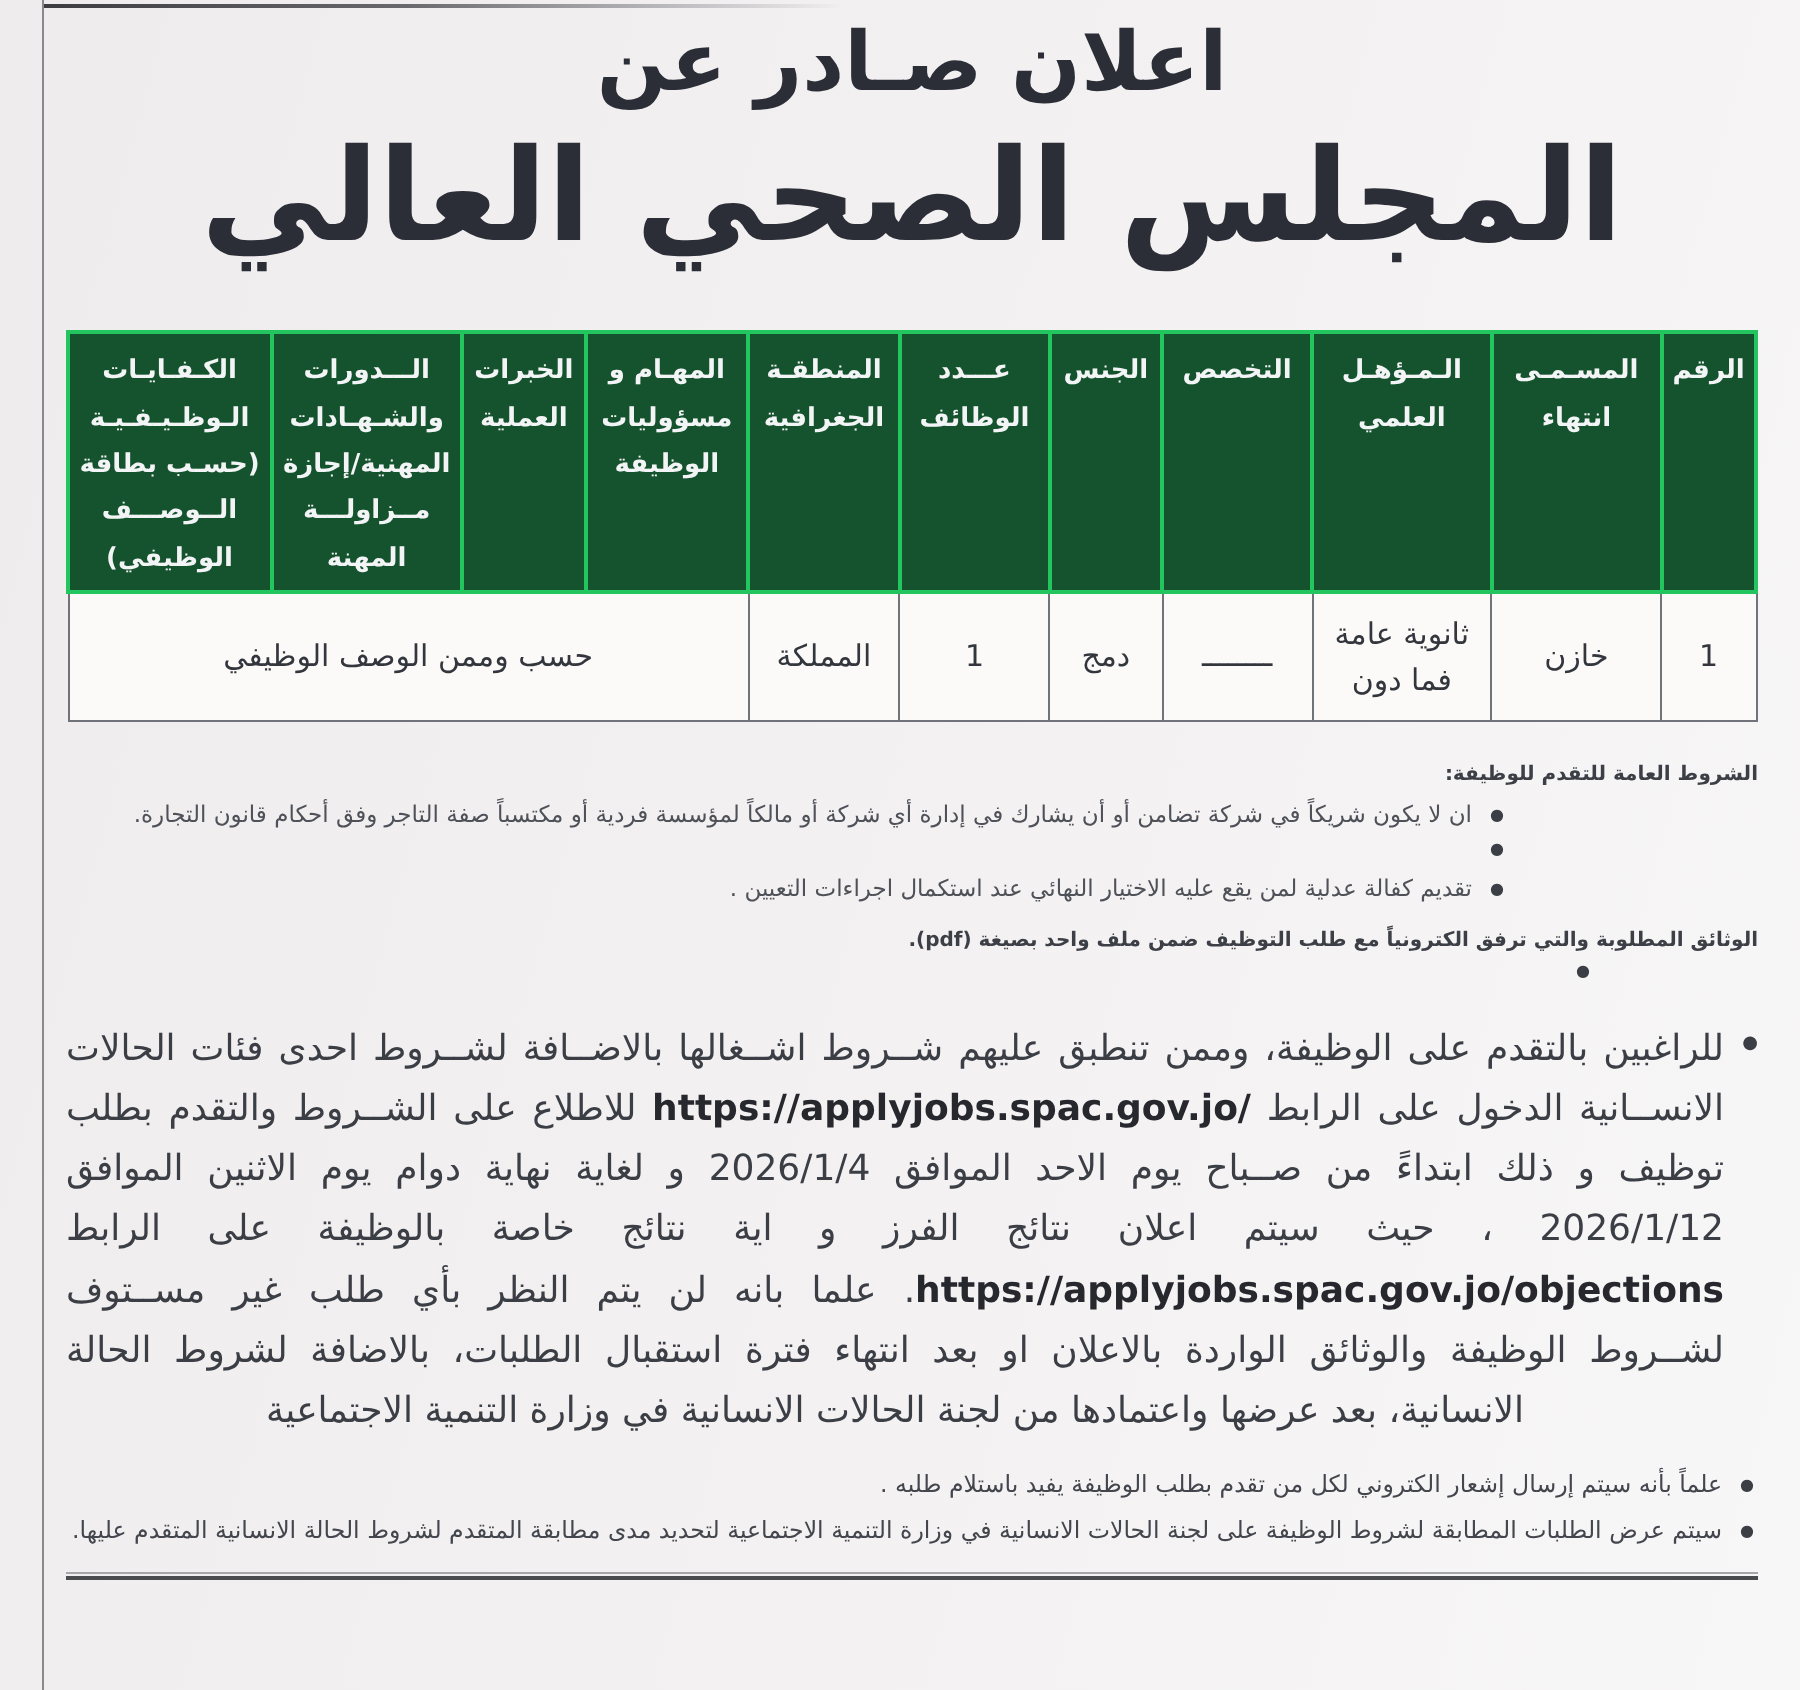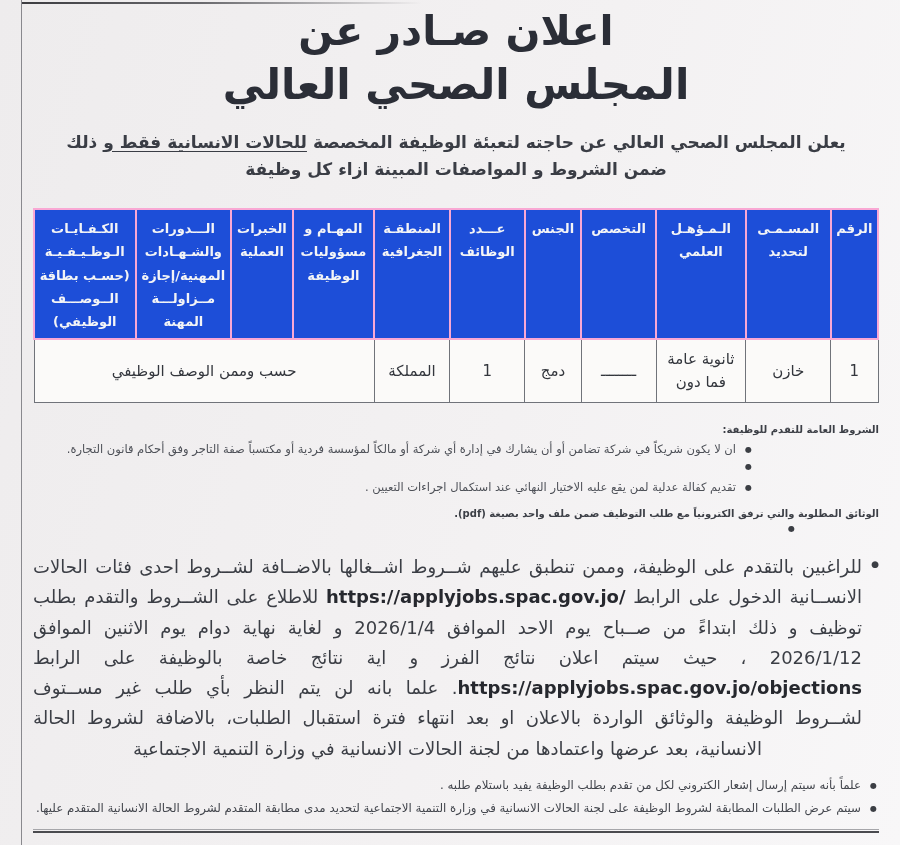--- a/index.html
+++ b/index.html
@@ -21,36 +21,36 @@
   }
   .content { position: absolute; top: 0; right: 21px; left: 33px; }
 
   .title1 {
     margin-top: 4px; text-align: center;
     font-size: 41px; font-weight: 800; letter-spacing: 1px;
     color: #2b2e37; line-height: 1.32;
   }
   .title2 {
     text-align: center;
-    font-size: 42px; font-weight: 800; letter-spacing: 1px;
+    font-size: 64px; font-weight: 800; letter-spacing: 1px;
     color: #2b2e37; line-height: 1.3;
   }
   .intro {
     margin: 16px auto 0; width: 820px; text-align: center;
     font-size: 17px; font-weight: 700; color: #3a3d45; line-height: 1.62;
   }
   .intro .u { text-decoration: underline; text-underline-offset: 3px; }
 
   table.jobs {
     margin-top: 24px; width: 100%;
     border-collapse: collapse; table-layout: fixed;
   }
   table.jobs th {
-    background: #1d4ed8; color: #f3f4f6;
-    border: 2px solid #f9a8d4;
+    background: #14532d; color: #f3f4f6;
+    border: 2px solid #22c55e;
     font-size: 13px; font-weight: 700; line-height: 1.8;
     vertical-align: top; text-align: center;
     padding: 7px 3px 4px; height: 124px;
   }
   table.jobs td {
     background: #fbfaf9; color: #33363d;
     border: 1.5px solid #70737a;
     font-size: 15px; text-align: center; vertical-align: middle;
     height: 64px; line-height: 1.5; padding: 2px;
   }
@@ -96,40 +96,39 @@
 
 <div class="page">
   <div class="edge-top"></div>
   <div class="edge-left"></div>
 
   <div class="content">
 
     <h1 class="title1">اعلان صـادر عن</h1>
     <h1 class="title2">المجلس الصحي العالي</h1>
 
-    <p class="intro"><span>يعلن المجلس الصحي العالي  عن حاجته لتعبئة الوظيفة المخصصة </span><span class="u">للحالات الانسانية فقط و</span><span> ذلك ضمن الشروط و المواصفات المبينة ازاء كل وظيفة</span></p>
 
     <table class="jobs" dir="rtl">
       <colgroup>
         <col style="width:5.7%">
           <col style="width:10.2%">
           <col style="width:10.8%">
           <col style="width:9.0%">
         <col style="width:6.8%">
           <col style="width:9.0%">
           <col style="width:9.1%">
           <col style="width:9.8%">
         <col style="width:7.4%">
           <col style="width:11.5%">
           <col style="width:12.2%">
       </colgroup>
       <thead>
         <tr>
           <th>الرقم</th>
-          <th>المسـمـى لتحديد</th>
+          <th>المسـمـى انتهاء</th>
           <th>الـمـؤهـل العلمي</th>
           <th>التخصص</th>
           <th>الجنس</th>
           <th>عـــدد الوظائف</th>
           <th>المنطقـة الجغرافية</th>
           <th>المهـام و مسؤوليات الوظيفة</th>
           <th>الخبرات العملية</th>
           <th>الـــدورات والشـهـادات المهنية/إجازة مــزاولـــة المهنة</th>
           <th>الكـفـايـات الـوظـيـفـيـة (حسـب بطاقة الــوصـــف الوظيفي)</th>
         </tr>

